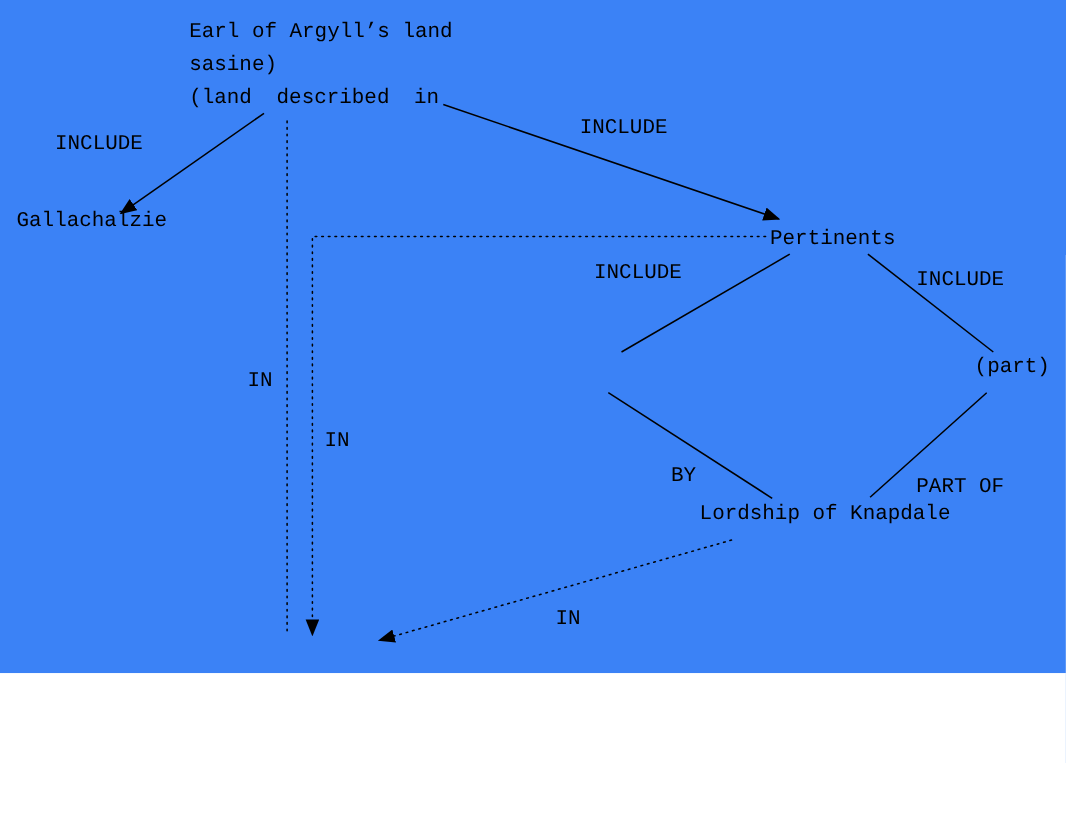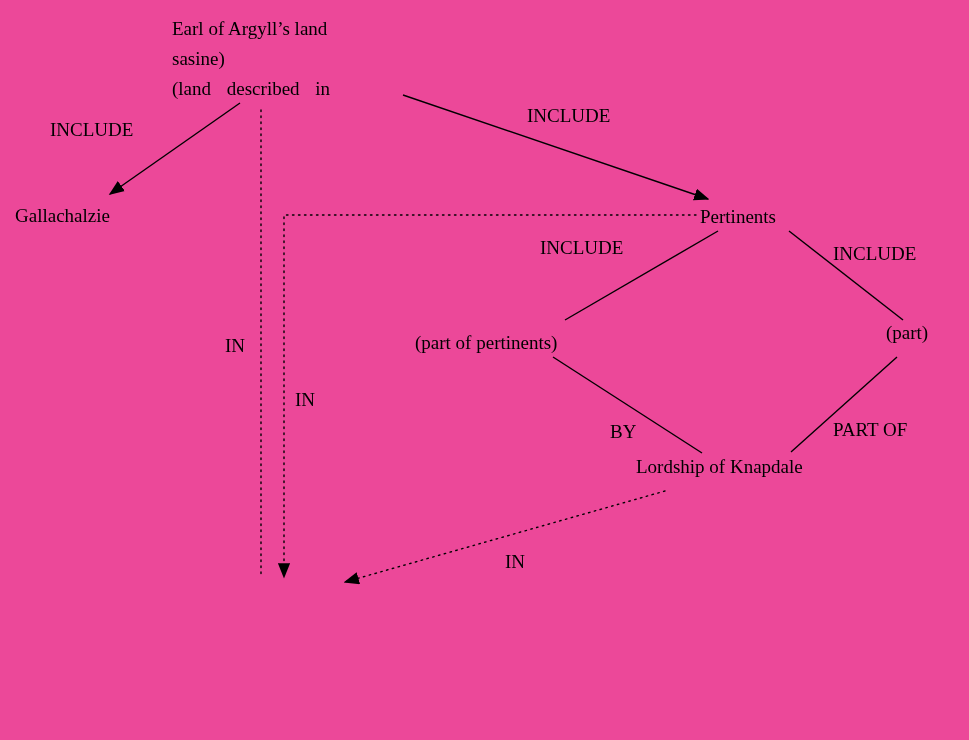--- a/index.html
+++ b/index.html
@@ -3,23 +3,23 @@
 <meta charset="utf-8">
 <style>
   html, body {
     margin: 0;
     padding: 0;
     background: #ffffff;
   }
   .canvas {
     position: relative;
     width: 969px;
-    height: 740px;
-    background: #ec4899;
-    font-family: Liberation Serif, serif;
+    height: 612px;
+    background: #3b82f6;
+    font-family: Liberation Mono, monospace;
     color: #000000;
     overflow: hidden;
   }
   .edges-layer {
     position: absolute;
     left: 0;
     top: 0;
     width: 969px;
     height: 740px;
     pointer-events: none;
@@ -73,42 +73,41 @@
 
     <line x1="665" y1="491" x2="345" y2="582" stroke="#000000" stroke-width="1.4" stroke-dasharray="1.5 4.5" stroke-linecap="round" marker-end="url(#arrow)"></line>
   </svg>
 
   <div class="node node-multiline" style="left:172px; top:14px;">
     <div class="nline">Earl of Argyll’s land</div>
     <div class="nline">sasine)</div>
     <div class="nline justified">(land described in</div>
   </div>
 
-  <div class="node" style="left:15px; top:205px;">Gallachalzie</div>
+  <div class="node" style="left:15px; top:189px;">Gallachalzie</div>
 
   <div class="node" style="left:700px; top:206px;text-align:center;">Pertinents</div>
 
-  <div class="node" style="left:415px; top:332px;">(part of pertinents)</div>
 
   <div class="node" style="left:886px; top:322px;">(part)</div>
 
   <div class="node" style="left:636px; top:456px;">Lordship of Knapdale</div>
 
 
   <div class="edge-label" style="left:50px; top:119px;">INCLUDE</div>
 
   <div class="edge-label" style="left:527px; top:105px;">INCLUDE</div>
 
   <div class="edge-label" style="left:540px; top:237px;">INCLUDE</div>
 
   <div class="edge-label" style="left:833px; top:243px;">INCLUDE</div>
 
   <div class="edge-label" style="left:225px; top:335px;">IN</div>
 
   <div class="edge-label" style="left:295px; top:389px;">IN</div>
 
   <div class="edge-label" style="left:610px; top:421px;">BY</div>
 
-  <div class="edge-label" style="left:833px; top:419px;">PART OF</div>
+  <div class="edge-label" style="left:833px; top:431px;">PART OF</div>
 
   <div class="edge-label" style="left:505px; top:551px;">IN</div>
 
 </div>
 
 </body></html>

